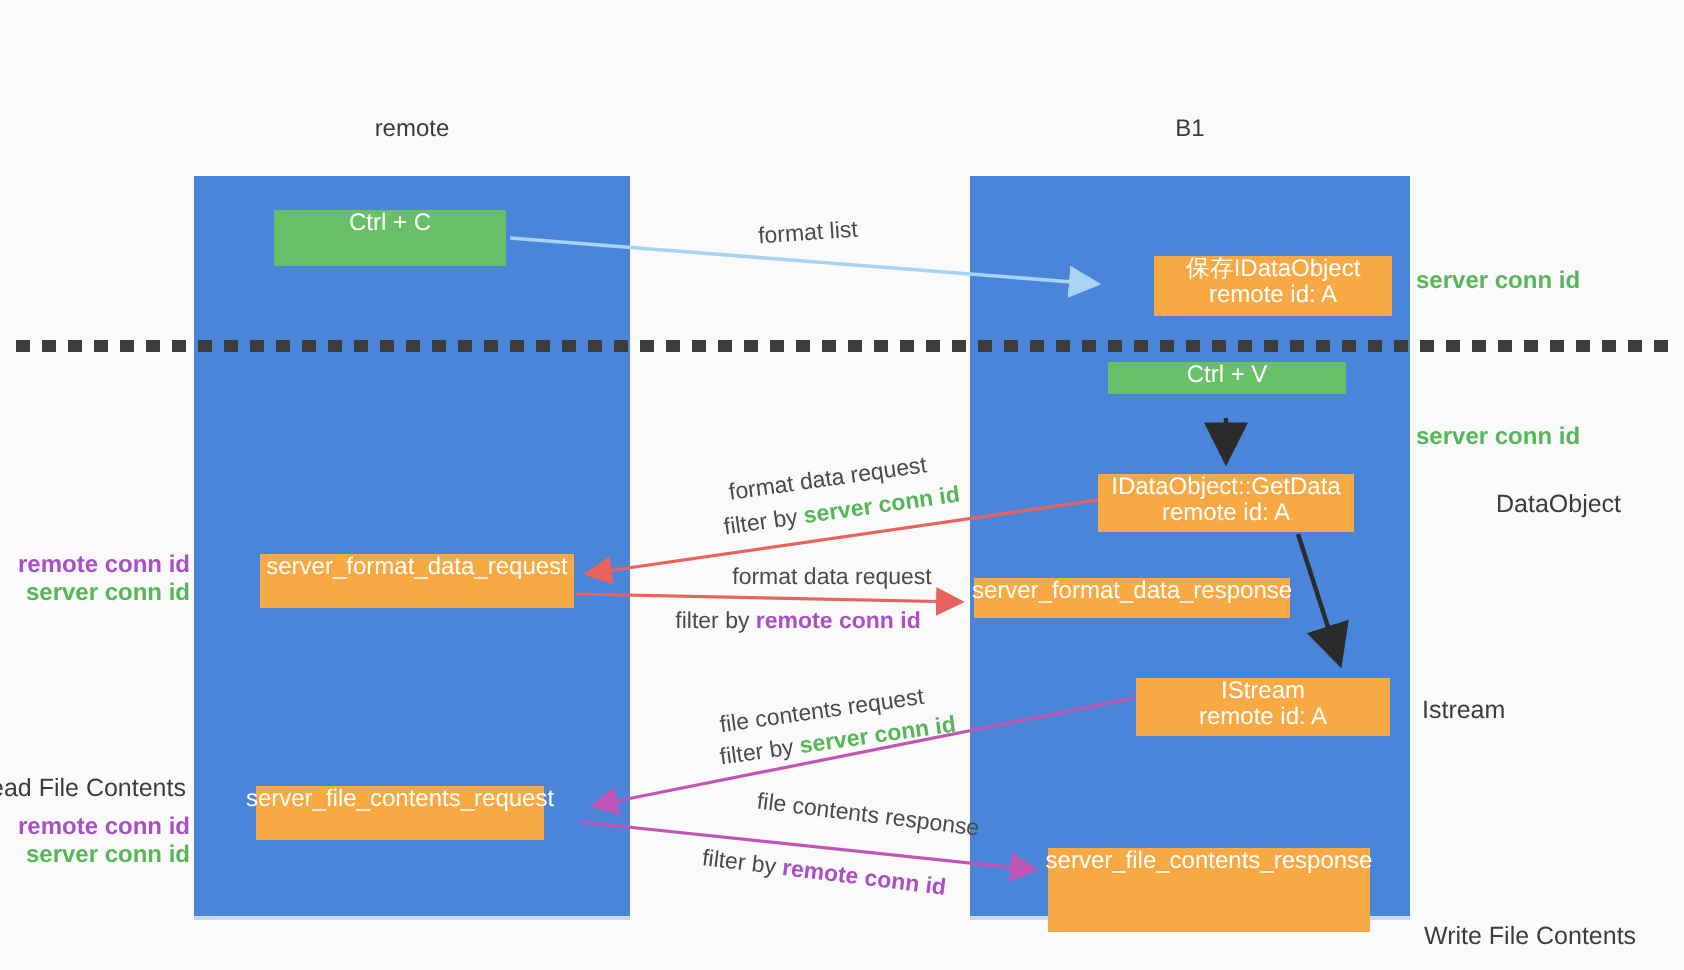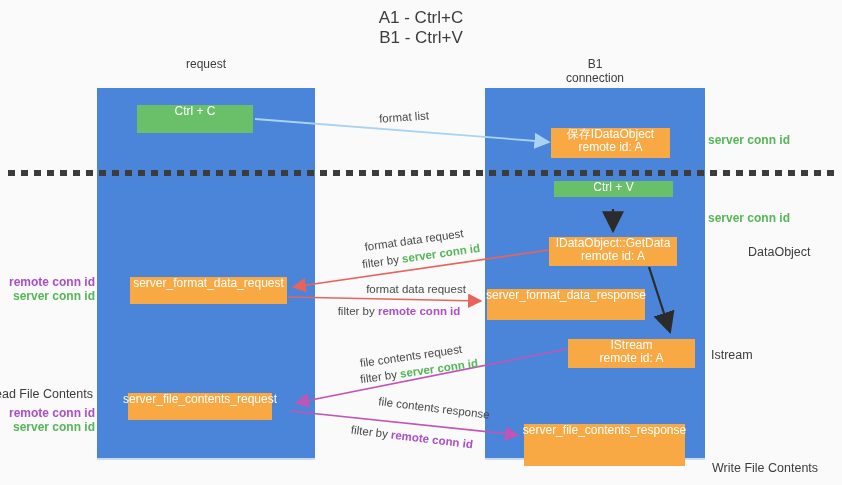--- a/index.html
+++ b/index.html
@@ -22,25 +22,25 @@
   .separator { position:absolute; top:170px; left:8px; right:4px; height:6px;
                background:repeating-linear-gradient(90deg, var(--ink) 0 7px, transparent 7px 13px); }
 
   .node { position:absolute; display:flex; flex-direction:column; align-items:center;
           justify-content:flex-start; color:#fff; font-size:12px; line-height:13px;
           text-align:center; white-space:nowrap; }
   .green  { background:var(--green-box); }
   .orange { background:var(--orange-box); }
 
   .n-ctrl-c   { left:137px; top:105px; width:116px; height:28px; }
-  .n-store    { left:551px; top:128px; width:119px; height:30px; }
+  .n-store    { left:577px; top:128px; width:119px; height:30px; }
   .n-ctrl-v   { left:554px; top:181px; width:119px; height:16px; }
   .n-getdata  { left:549px; top:237px; width:128px; height:29px; }
   .n-fmt-req  { left:130px; top:277px; width:157px; height:27px; }
-  .n-fmt-resp { left:487px; top:289px; width:158px; height:31px; }
+  .n-fmt-resp { left:487px; top:289px; width:158px; height:20px; }
   .n-istream  { left:568px; top:339px; width:127px; height:29px; }
   .n-file-req { left:128px; top:393px; width:144px; height:27px; }
   .n-file-resp{ left:524px; top:424px; width:161px; height:42px; }
 
   .side { position:absolute; font-size:12.5px; color:var(--ink); white-space:nowrap; }
   .conn { font-size:12px; font-weight:bold; line-height:14px; }
   .green-strong  { color:var(--green-text);  font-weight:bold; }
   .purple-strong { color:var(--purple-text); font-weight:bold; }
 
   .s-scid-top { left:708px; top:133px; }
@@ -75,31 +75,26 @@
   .fill-blue    { fill:var(--blue-arrow); }
   .fill-black   { fill:var(--black-arrow); }
   .fill-red     { fill:var(--red-arrow); }
   .fill-magenta { fill:var(--magenta-arrow); }
 </style>
 </head>
 <body>
 
 <div class="canvas">
 
-  <div class="title">
-    <div>A1 - Ctrl+C</div>
-    <div>B1 - Ctrl+V</div>
-  </div>
 
   <div class="lane-header lh-a1">
-    <div>request</div>
+    <div>remote</div>
   </div>
   <div class="lane-header lh-b1">
     <div>B1</div>
-    <div>connection</div>
   </div>
 
   <div class="lane lane-a1"></div>
   <div class="lane lane-b1"></div>
 
   <div class="separator"></div>
 
   <div class="node green n-ctrl-c">
     <span>Ctrl + C</span>
   </div>

